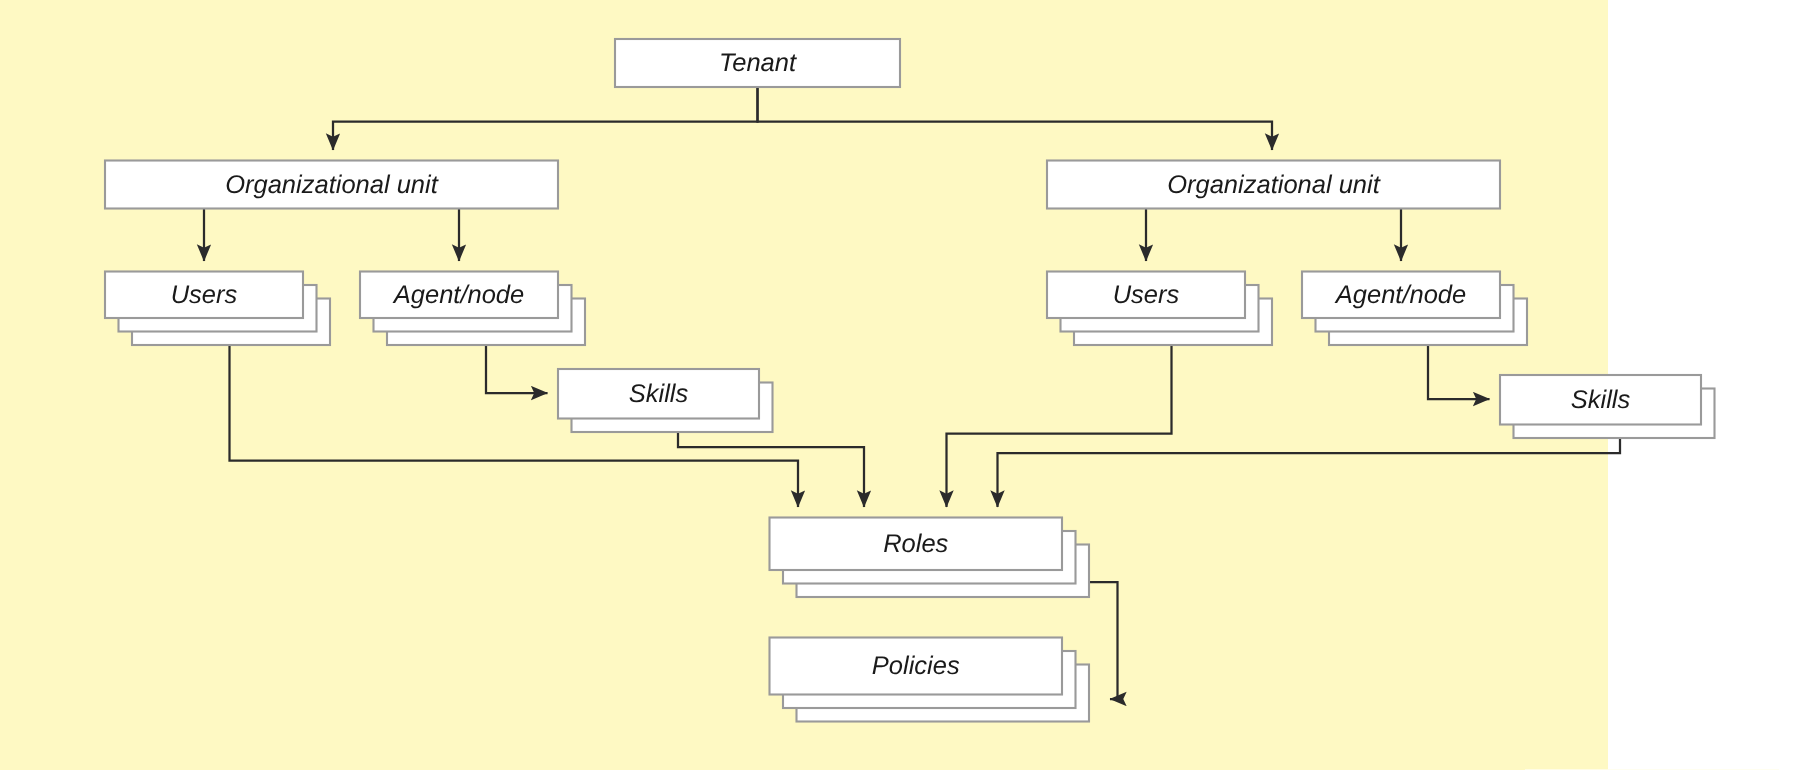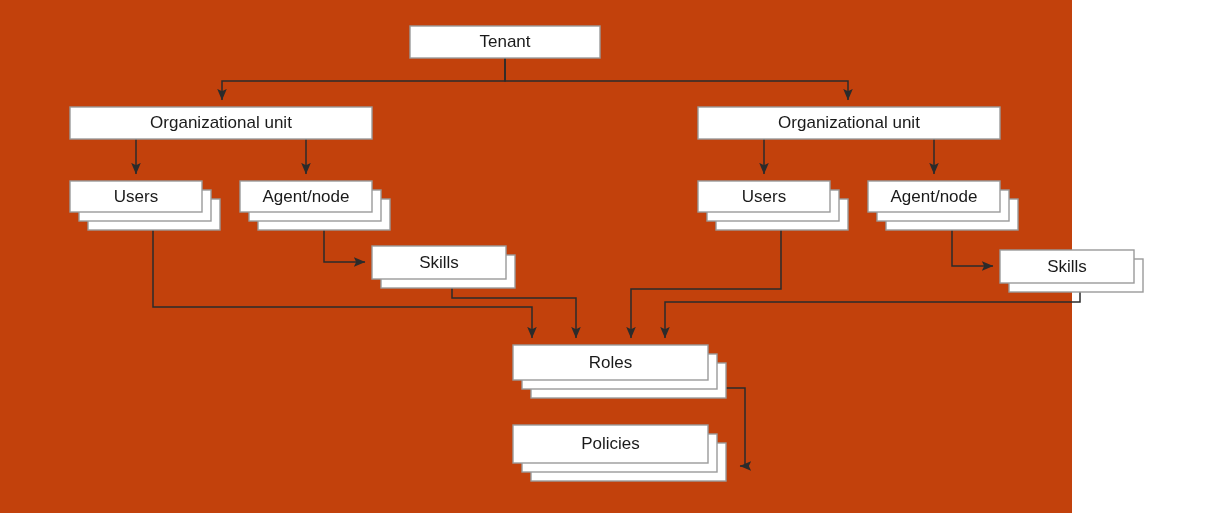--- a/index.html
+++ b/index.html
@@ -11,21 +11,22 @@
   body {
     width: 1208px;
     height: 513px;
     font-family: "Liberation Sans", sans-serif;
     overflow: hidden;
   }
   #diagram-root {
     position: relative;
     width: 1072px;
     height: 513px;
-    background: #c2410c;
+    background: #fef9c3;
+    font-style: italic;
   }
   svg#diagram-svg {
     position: absolute;
     top: 0;
     left: 0;
     width: 1208px;
     height: 513px;
     display: block;
   }
   .node-box {

